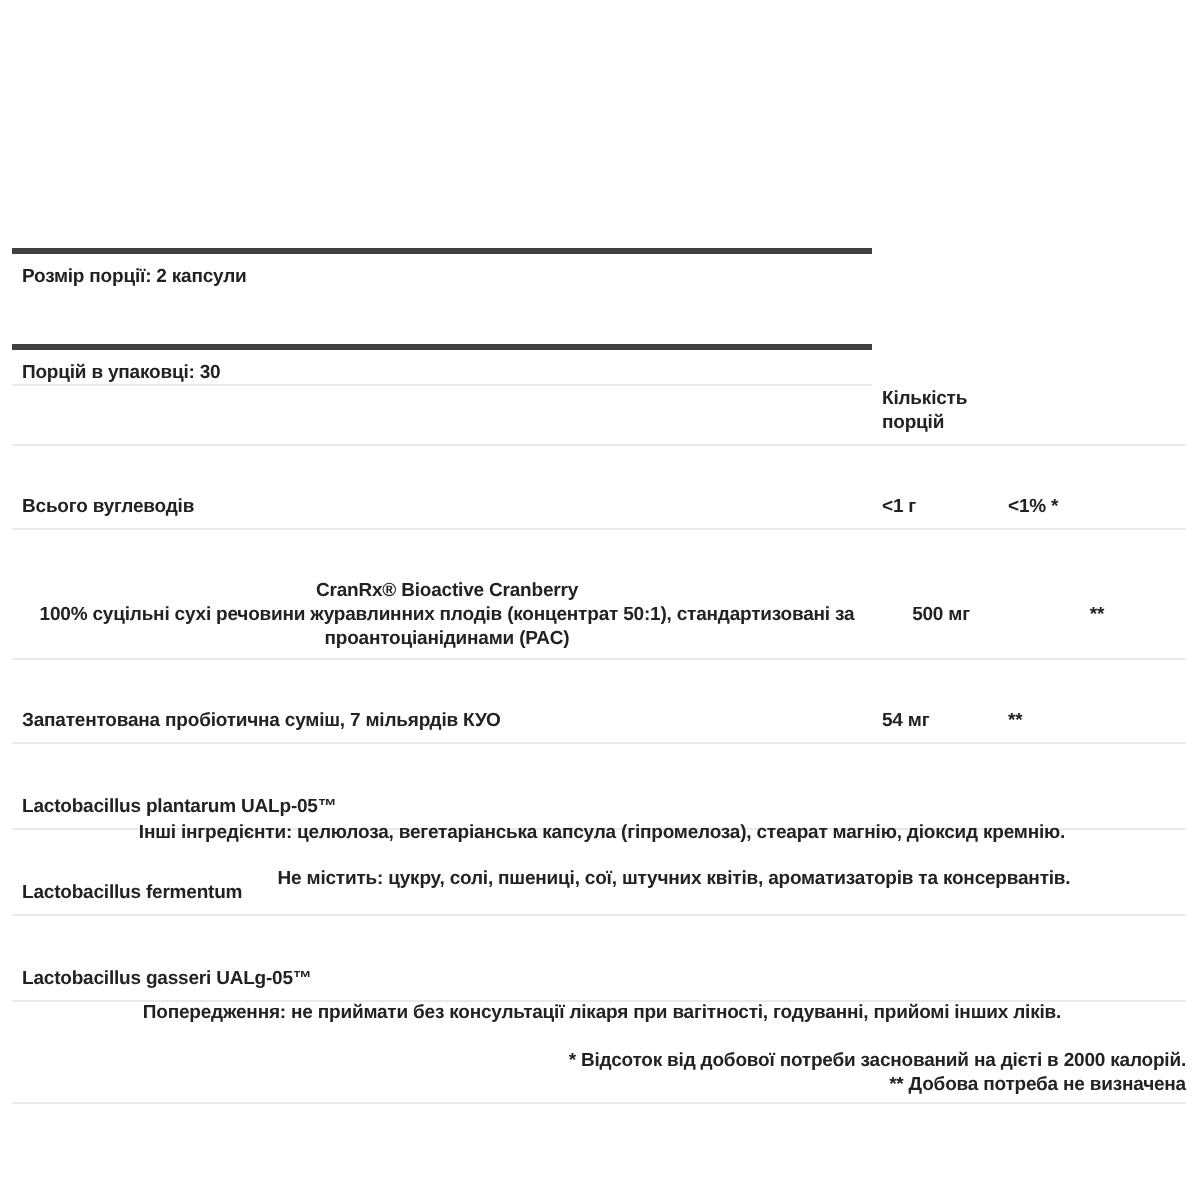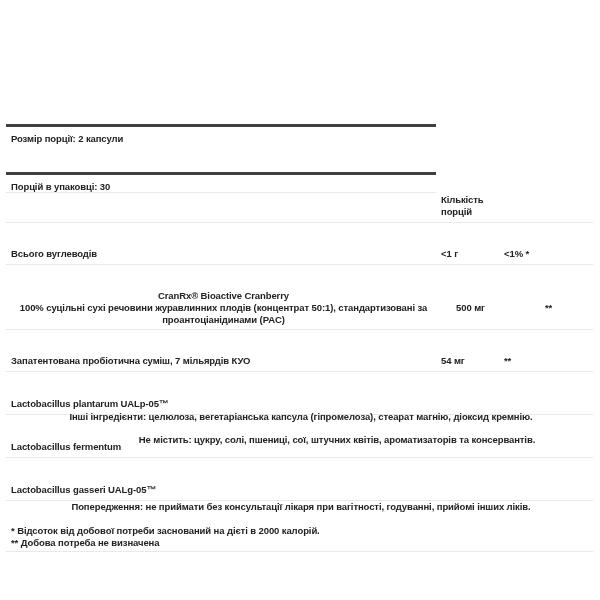--- a/index.html
+++ b/index.html
@@ -138,21 +138,21 @@
     <div class="c3"></div>
   </div>
 
   <div class="row r22">
     <div class="c1">Lactobacillus gasseri UALg-05™</div>
     <div class="c2"></div>
     <div class="c3"></div>
   </div>
 
   <div class="row r30">
-    <div class="c1" style="width:100%;">
+    <div class="c1" style="width:100%;text-align:right;">
       <span class="note-line">* Відсоток від добової потреби заснований на дієті в 2000 калорій.</span>
       <span class="note-line">** Добова потреба не визначена</span>
     </div>
   </div>
 </div>
 
 <div class="footer f1">Інші інгредієнти: целюлоза, вегетаріанська капсула (гіпромелоза), стеарат магнію, діоксид кремнію.</div>
 <div class="footer f2">Не містить: цукру, солі, пшениці, сої, штучних квітів, ароматизаторів та консервантів.</div>
 <div class="footer f3">Попередження: не приймати без консультації лікаря при вагітності, годуванні, прийомі інших ліків.</div>
 

